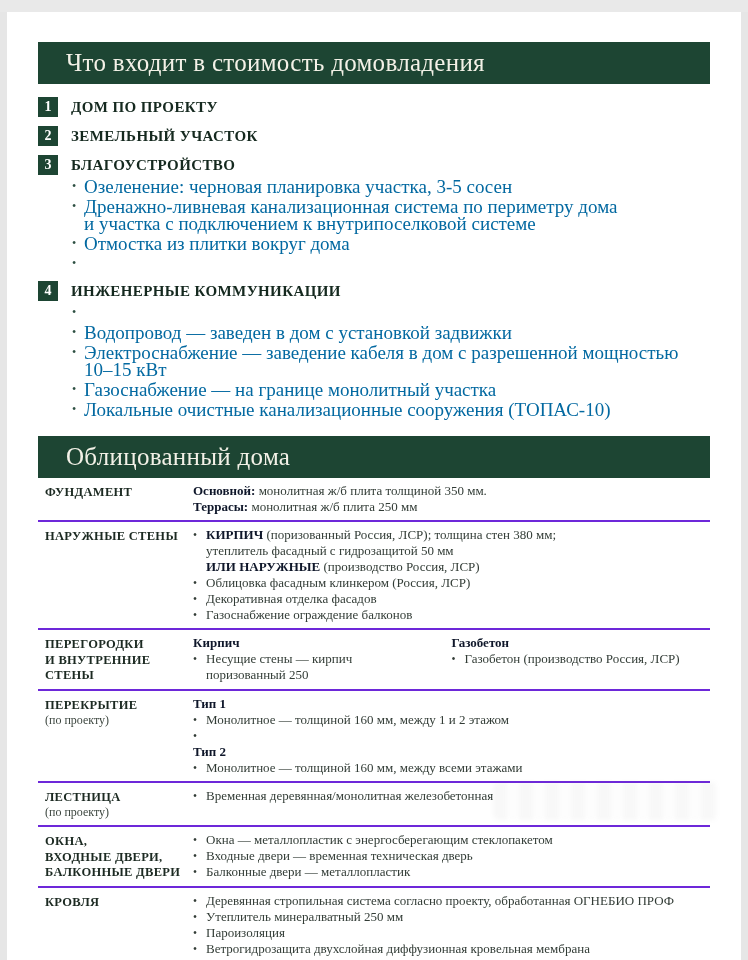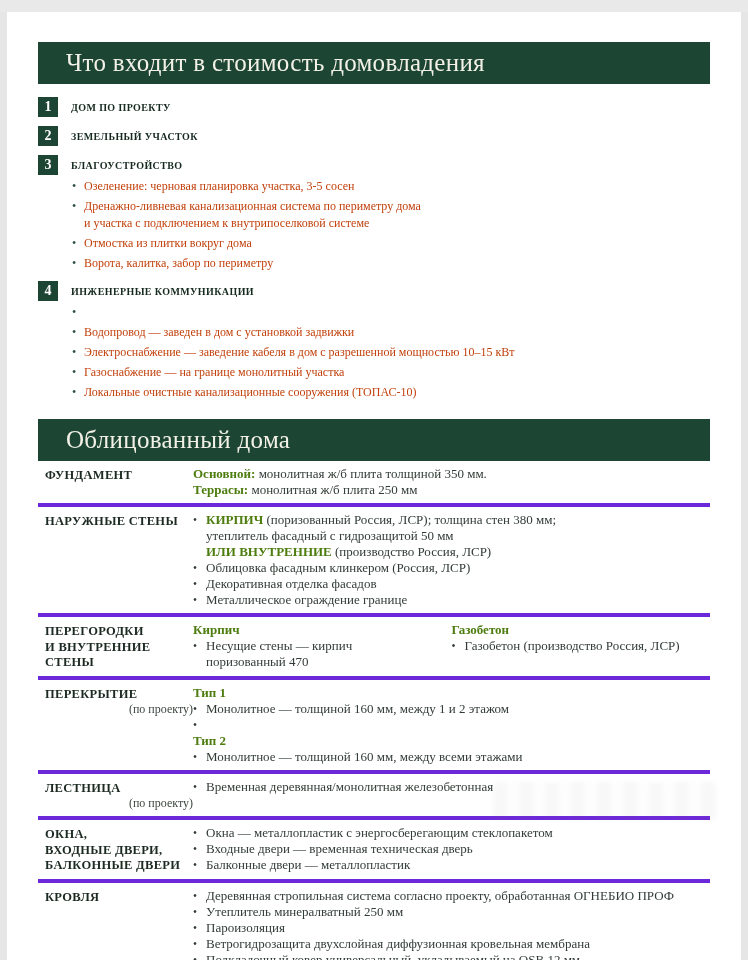--- a/index.html
+++ b/index.html
@@ -14,42 +14,42 @@
         font-size:25px;line-height:28px;padding:7px 10px 7px 28px;
         letter-spacing:.3px;}
   .band2{margin-top:18px;}
 
   
   .num-item{display:flex;align-items:center;gap:13px;margin:9px 0 0 0;}
   .num-item.first{margin-top:13px;}
   .num-badge{width:20px;height:20px;background:#1d4533;color:#fff;
              font-weight:bold;font-size:14px;line-height:20px;text-align:center;
              flex:0 0 20px;}
-  .num-title{font-weight:bold;font-size:10px;color:#15291f;letter-spacing:.4px;}
+  .num-title{font-weight:bold;font-size:15px;color:#15291f;letter-spacing:.4px;}
   .bullets{margin:3px 0 2px 34px;}
   .b-line{display:flex;margin:0 0 3px 0;}
   .b-dot{flex:0 0 12px;color:#2d4f42;font-size:12px;line-height:17px;}
-  .b-text{font-size:12px;line-height:17px;color:#c2410c;white-space:pre-line;}
+  .b-text{font-size:19px;line-height:17px;color:#0369a1;white-space:pre-line;}
 
   
   .table{border-bottom:2px solid #8f8f8f;}
   .trow{display:flex;padding:5px 0 5px 7px;}
-  .trow + .trow{border-top:4px solid #6d28d9;}
+  .trow + .trow{border-top:2px solid #6d28d9;}
   .tlabel{flex:0 0 148px;padding-top:2px;}
   .tlabel .lab{font-weight:bold;font-size:12.5px;line-height:15.5px;
                color:#1c2a22;letter-spacing:.3px;}
-  .tlabel .sub{font-size:12px;line-height:15px;color:#3c463f;text-align:right;}
+  .tlabel .sub{font-size:12px;line-height:15px;color:#3c463f;}
   .tval{flex:1;min-width:0;}
   .cols{display:flex;}
   .col{flex:1;min-width:0;}
   .vline{display:flex;}
   .vline.ind{padding-left:13px;}
   .v-dot{flex:0 0 13px;color:#323c36;font-size:11.5px;line-height:16px;}
   .v-text{font-size:13px;line-height:16px;color:#323c36;white-space:pre-line;}
-  .v-text b{color:#4d7c0f;}
+  .v-text b{color:#0f172a;}
 
   
   .watermark{position:absolute;left:455px;top:770px;width:225px;height:38px;
              background:repeating-linear-gradient(90deg,
                rgba(120,120,120,.10) 0 14px, rgba(120,120,120,.03) 14px 26px);
              filter:blur(2px);opacity:.5;border-radius:6px;pointer-events:none;}
 </style>
 </head>
 <body>
 
@@ -85,21 +85,20 @@
             <span class="b-dot">•</span>
             <span class="b-text">Дренажно-ливневая канализационная система по периметру дома
 и участка с подключением к внутрипоселковой системе</span>
           </div>
           <div class="b-line">
             <span class="b-dot">•</span>
             <span class="b-text">Отмостка из плитки вокруг дома</span>
           </div>
           <div class="b-line">
             <span class="b-dot">•</span>
-            <span class="b-text">Ворота, калитка, забор по периметру</span>
           </div>
         </div>
         <div class="num-item">
           <span class="num-badge">4</span>
           <span class="num-title">ИНЖЕНЕРНЫЕ КОММУНИКАЦИИ</span>
         </div>
         <div class="bullets">
           <div class="b-line">
             <span class="b-dot">•</span>
           </div>
@@ -144,52 +143,52 @@
           <div class="tlabel">
             <div class="lab">НАРУЖНЫЕ СТЕНЫ</div>
           </div>
           <div class="tval">
             <div class="vline">
               <span class="v-dot">•</span>
               <span class="v-text"><b>КИРПИЧ</b> (поризованный Россия, ЛСР); толщина стен 380 мм;
 утеплитель фасадный с гидрозащитой 50 мм</span>
             </div>
             <div class="vline ind">
-              <span class="v-text"><b>ИЛИ ВНУТРЕННИЕ</b> (производство Россия, ЛСР)</span>
+              <span class="v-text"><b>ИЛИ НАРУЖНЫЕ</b> (производство Россия, ЛСР)</span>
             </div>
             <div class="vline">
               <span class="v-dot">•</span>
               <span class="v-text">Облицовка фасадным клинкером (Россия, ЛСР)</span>
             </div>
             <div class="vline">
               <span class="v-dot">•</span>
               <span class="v-text">Декоративная отделка фасадов</span>
             </div>
             <div class="vline">
               <span class="v-dot">•</span>
-              <span class="v-text">Металлическое ограждение границе</span>
+              <span class="v-text">Газоснабжение ограждение балконов</span>
             </div>
           </div>
         </div>
         <div class="trow">
           <div class="tlabel">
             <div class="lab">ПЕРЕГОРОДКИ</div>
             <div class="lab">И ВНУТРЕННИЕ</div>
             <div class="lab">СТЕНЫ</div>
           </div>
           <div class="tval">
             <div class="cols">
               <div class="col">
                 <div class="vline">
                   <span class="v-text"><b>Кирпич</b></span>
                 </div>
                 <div class="vline">
                   <span class="v-dot">•</span>
                   <span class="v-text">Несущие стены — кирпич
-поризованный 470</span>
+поризованный 250</span>
                 </div>
               </div>
               <div class="col">
                 <div class="vline">
                   <span class="v-text"><b>Газобетон</b></span>
                 </div>
                 <div class="vline">
                   <span class="v-dot">•</span>
                   <span class="v-text">Газобетон (производство Россия, ЛСР)</span>
                 </div>

